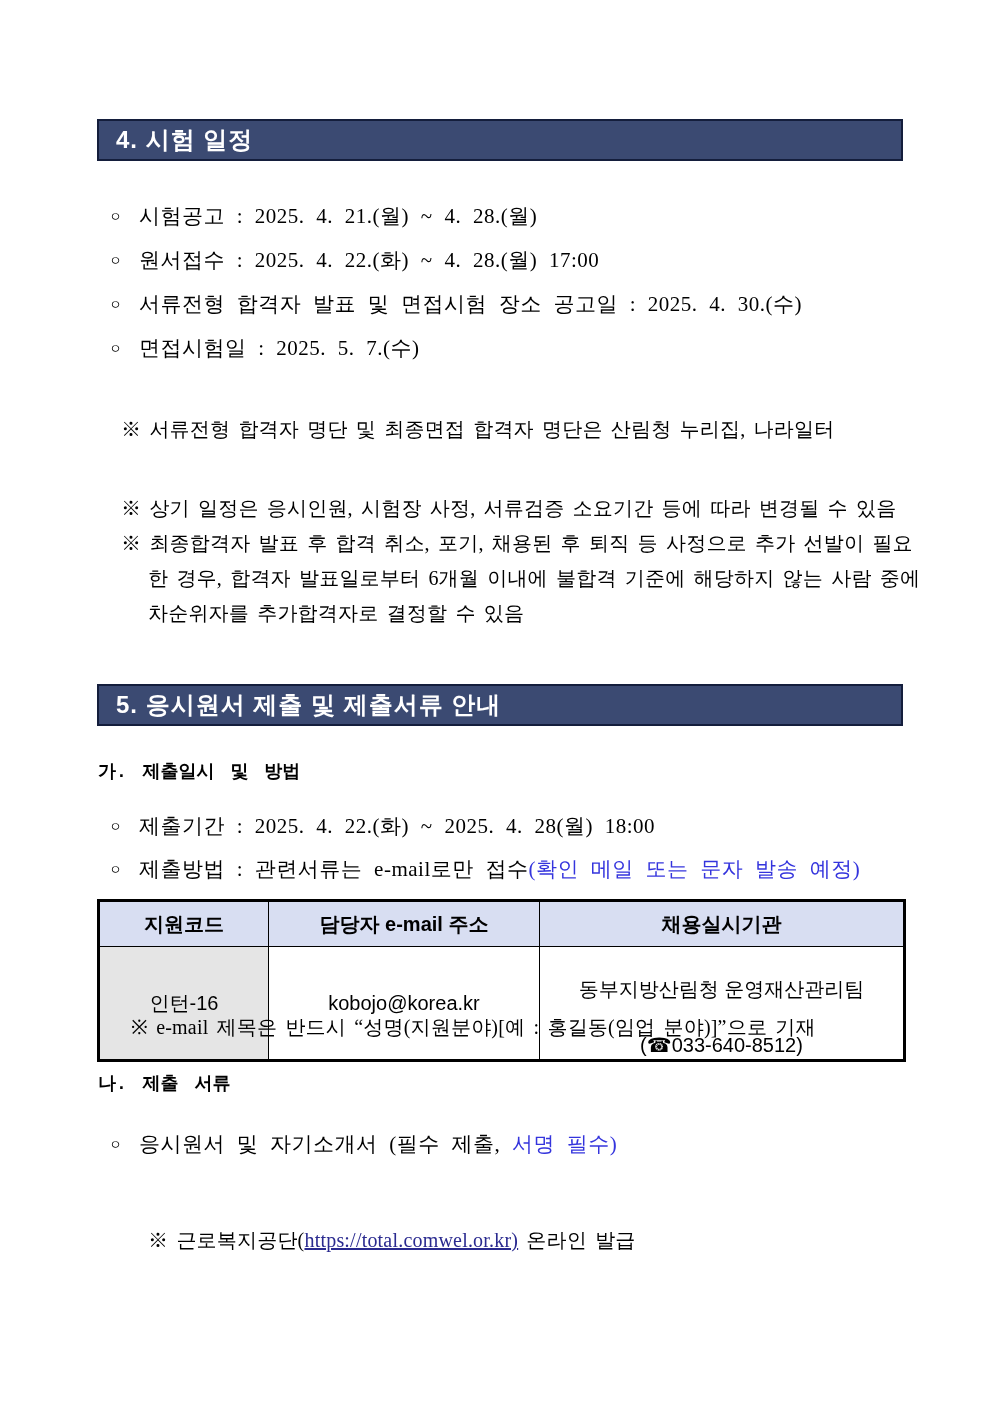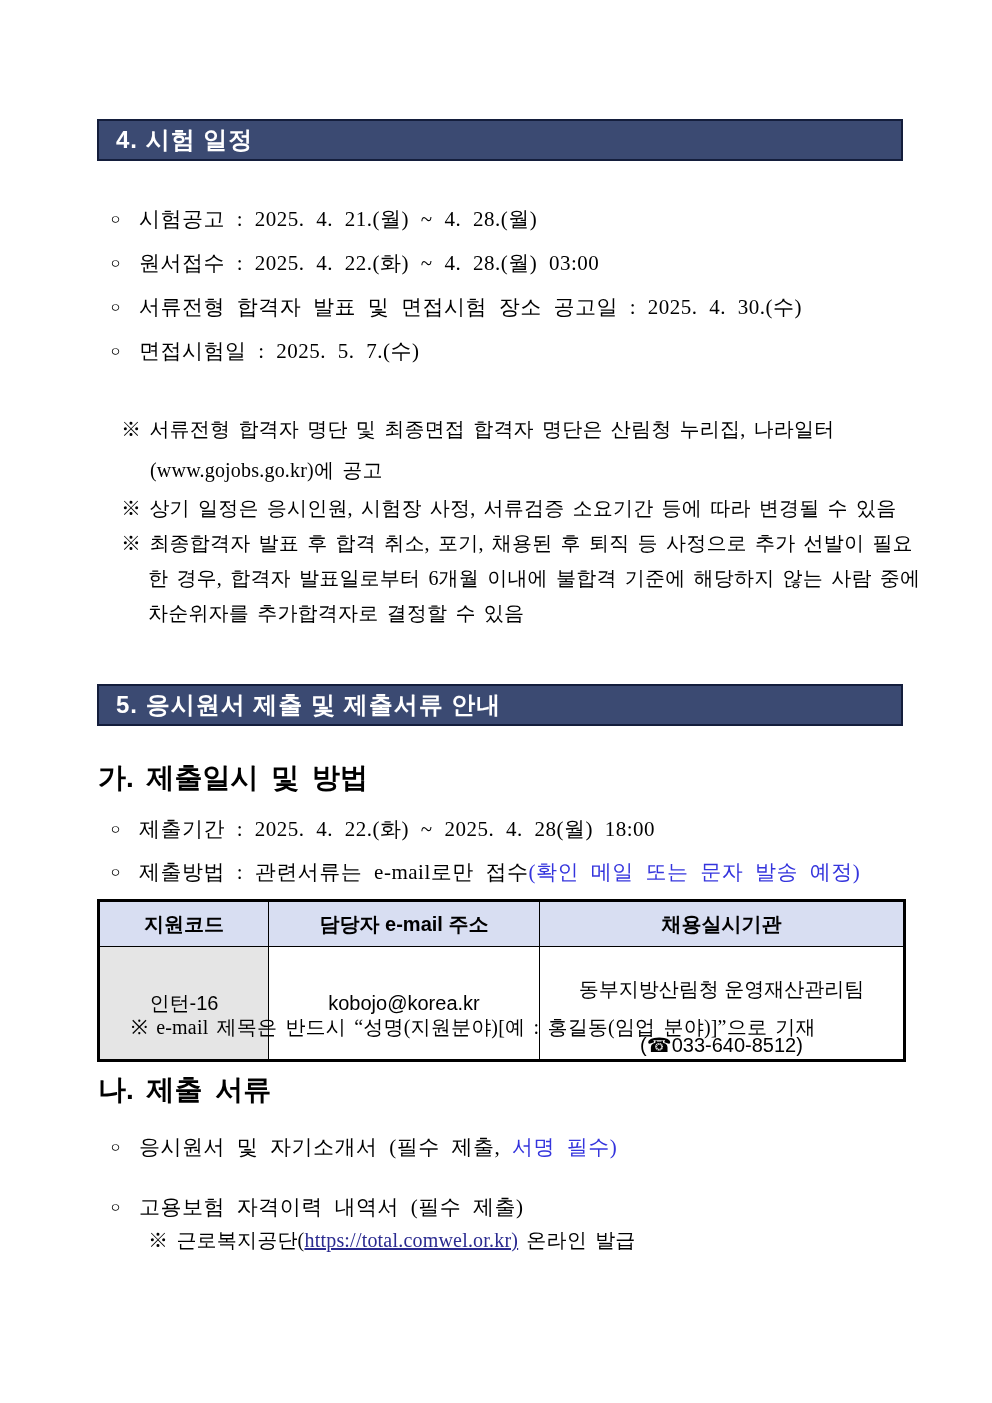--- a/index.html
+++ b/index.html
@@ -4,30 +4,30 @@
 <style>
   html,body{margin:0;padding:0;background:#ffffff;}
   #page{position:relative;width:992px;height:1403px;background:#ffffff;overflow:hidden;
         font-family:"Liberation Serif",serif;color:#000;}
 
   .bar{position:absolute;left:97px;width:806px;height:42px;box-sizing:border-box;
        background:#3B4A72;border:2px solid #141E3C;color:#ffffff;
        font-family:"Liberation Sans",sans-serif;font-weight:bold;font-size:24px;
        line-height:37px;padding-left:17px;letter-spacing:1px;white-space:nowrap;}
 
-  .li{position:absolute;white-space:nowrap;font-size:21px;line-height:36px;
+  .li{position:absolute;white-space:nowrap;font-size:21px;line-height:30px;
       font-family:"Liberation Serif",serif;word-spacing:6px;letter-spacing:0.5px;}
   .li .bullet{display:inline-block;font-size:13px;vertical-align:2px;margin-right:17px;
       font-family:"Liberation Sans",sans-serif;letter-spacing:0;}
 
   .note{position:absolute;white-space:nowrap;font-size:20px;line-height:27px;
       font-family:Liberation Serif, serif;word-spacing:3px;letter-spacing:0.2px;}
 
-  .subhead{position:absolute;white-space:nowrap;font-size:28px;font-weight:bold;
-      font-family:Liberation Sans, sans-serif;word-spacing:5px;}
+  .subhead{position:absolute;white-space:nowrap;font-size:18px;font-weight:bold;
+      font-family:Liberation Mono, monospace;word-spacing:5px;}
 
   .blue{color:#3434DD;}
   .linkblue{color:#2A2A8F;text-decoration:underline;cursor:pointer;}
 
   table.apptab{position:absolute;left:97px;top:899px;width:806px;border-collapse:collapse;
       table-layout:fixed;border:3px solid #000;
       font-family:"Liberation Sans",sans-serif;font-size:20px;text-align:center;}
   table.apptab th,table.apptab td{border:1.5px solid #000;padding:0;vertical-align:middle;}
   table.apptab th{height:44px;background:#D8DEF2;font-weight:bold;font-size:20px;}
   table.apptab td{height:57px;}
@@ -40,31 +40,30 @@
 <div id="page">
 
   <div class="bar" style="top:119px;">
     <span>4. 시험 일정</span>
   </div>
 
   <div class="li" style="left:109px;top:201px;">
     <span class="bullet">ㅇ</span><span>시험공고 :  2025. 4. 21.(월) ~ 4. 28.(월)</span>
   </div>
   <div class="li" style="left:109px;top:245px;">
-    <span class="bullet">ㅇ</span><span>원서접수 :  2025. 4. 22.(화) ~ 4. 28.(월) 03:00</span>
+    <span class="bullet">ㅇ</span><span>원서접수 :  2025. 4. 22.(화) ~ 4. 28.(월) 17:00</span>
   </div>
   <div class="li" style="left:109px;top:289px;">
     <span class="bullet">ㅇ</span><span>서류전형 합격자 발표 및 면접시험 장소 공고일 : 2025. 4. 30.(수)</span>
   </div>
   <div class="li" style="left:109px;top:333px;">
     <span class="bullet">ㅇ</span><span>면접시험일 : 2025. 5. 7.(수)</span>
   </div>
 
   <div class="note" style="left:121px;top:416px;">※ 서류전형 합격자 명단 및 최종면접 합격자 명단은 산림청 누리집, 나라일터</div>
-  <div class="note" style="left:150px;top:457px;">(www.gojobs.go.kr)에 공고</div>
   <div class="note" style="left:121px;top:495px;">※ 상기 일정은 응시인원, 시험장 사정, 서류검증 소요기간 등에 따라 변경될 수 있음</div>
   <div class="note" style="left:121px;top:530px;">※ 최종합격자 발표 후 합격 취소, 포기, 채용된 후 퇴직 등 사정으로 추가 선발이 필요</div>
   <div class="note" style="left:148px;top:565px;">한 경우, 합격자 발표일로부터 6개월 이내에 불합격 기준에 해당하지 않는 사람 중에</div>
   <div class="note" style="left:148px;top:600px;">차순위자를 추가합격자로 결정할 수 있음</div>
 
   <div class="bar" style="top:684px;">
     <span>5. 응시원서 제출 및 제출서류 안내</span>
   </div>
 
   <div class="subhead" style="left:98px;top:759px;">가. 제출일시 및 방법</div>
@@ -99,21 +98,18 @@
   </tbody>
     </table>
 
   <div class="note" style="left:131px;top:1014px;">※ e-mail 제목은 반드시 “성명(지원분야)[예 : 홍길동(임업 분야)]”으로 기재</div>
 
   <div class="subhead" style="left:98px;top:1071px;">나. 제출 서류</div>
 
   <div class="li" style="left:109px;top:1129px;">
     <span class="bullet">ㅇ</span><span>응시원서 및 자기소개서 (필수 제출, </span><span class="blue">서명 필수)</span>
   </div>
-  <div class="li" style="left:109px;top:1189px;">
-    <span class="bullet">ㅇ</span><span>고용보험 자격이력 내역서 (필수 제출)</span>
-  </div>
 
   <div class="note" style="left:148px;top:1227px;">
     <span>※  근로복지공단(</span><a class="linkblue">https://total.comwel.or.kr)</a><span> 온라인 발급</span>
   </div>
 
 </div>
 
 </body></html>

